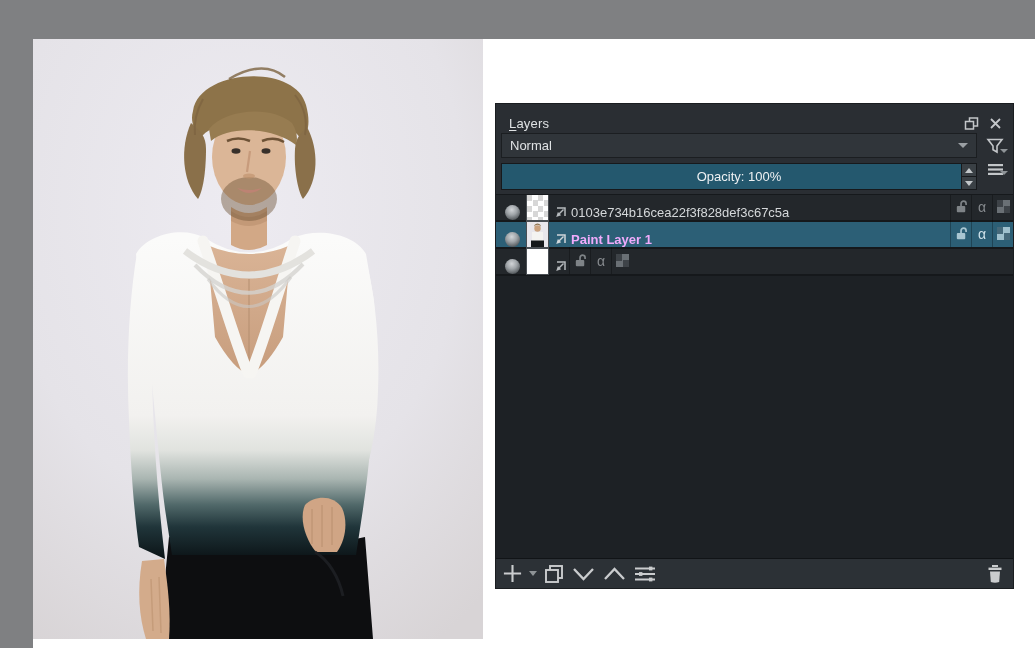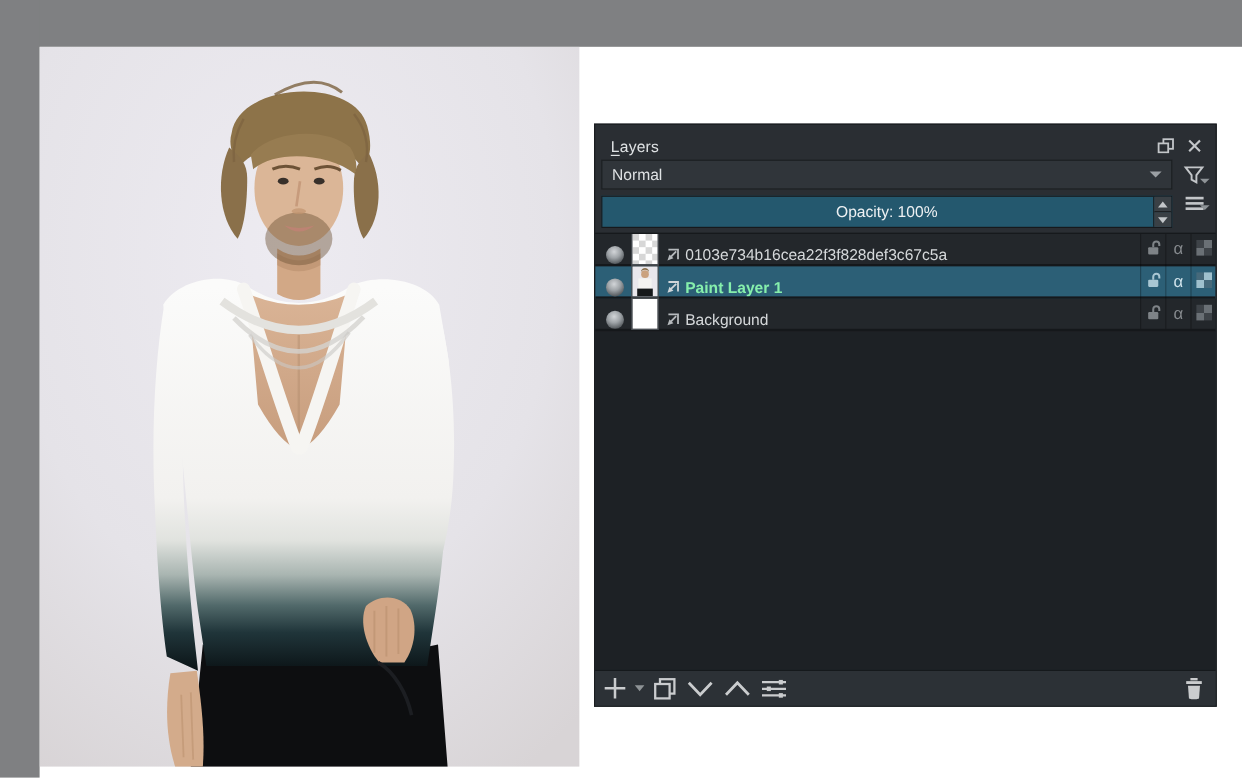--- a/index.html
+++ b/index.html
@@ -9,21 +9,21 @@
   .left-band { position:absolute; left:0; top:0; width:33px; height:648px; background:#7f8082; }
 
   
   .photo { position:absolute; left:33px; top:39px; width:450px; height:600px; }
   .photo svg { display:block; }
 
   
   .panel { position:absolute; left:495px; top:103px; width:519px; height:486px;
            background:#2a2e33; border:1px solid #1a1d20; color:#dfe2e4; font-size:13px;
            display:flex; flex-direction:column; z-index:10; }
-  .titlebar { height:26px; display:flex; align-items:flex-end; padding:12px 8px 0 13px; flex:none; }
+  .titlebar { height:26px; display:flex; align-items:center; padding:12px 8px 0 13px; flex:none; }
   .title { letter-spacing:.2px; }
   .title .mn { text-decoration:underline; text-underline-offset:2px; }
   .titlebar .spacer { flex:1; }
   .tb-btn { width:20px; height:18px; display:flex; align-items:center; justify-content:center; margin-left:4px; }
 
   .mode-row { height:31px; display:flex; align-items:center; flex:none; padding:2px 0 2px 5px; }
   .combo { flex:1; height:25px; background:#30353a; border:1px solid #1b1e21;
            display:flex; align-items:center; padding:0 6px 0 8px; }
   .combo .label { flex:1; }
   .combo .arrow { width:0; height:0; border-left:5px solid transparent; border-right:5px solid transparent;
@@ -50,21 +50,21 @@
                border-bottom:2px solid #15181b; padding-left:4px; }
   .layer-row.selected { background:#2c5f76; }
   .eye-cell { width:24px; flex:none; display:flex; align-items:center; justify-content:center; }
   .eye { width:15px; height:15px; border-radius:50%;
          background:radial-gradient(circle at 45% 32%, #d2d5d8 0%, #9ea3a7 40%, #595e62 75%, #3a3e42 100%); }
   .thumb { width:21px; height:25px; flex:none; background:#ffffff; outline:1px solid #4a4f54; margin:0 3px; }
   .thumb.checker { background-image:conic-gradient(#ffffff 90deg, #d7d7d7 90deg 180deg,
                    #ffffff 180deg 270deg, #d7d7d7 270deg); background-size:11px 11px; }
   .corner-cell { width:18px; flex:none; display:flex; align-items:center; justify-content:center; }
   .layer-name { flex:1; color:#d5d8da; white-space:nowrap; overflow:hidden; padding-left:2px; }
-  .selected .layer-name { color:#86efac; font-weight:bold; }
+  .selected .layer-name { color:#f0abfc; font-weight:bold; }
   .prop-cell { width:21px; height:27px; flex:none; display:flex; align-items:center; justify-content:center;
                border-left:1px solid rgba(0,0,0,.28); }
   .alpha-glyph { font-size:14px; color:#85898d; line-height:1; }
   .selected .alpha-glyph { color:#cfe2ea; }
   .inherit-checker { width:13px; height:13px;
       background:conic-gradient(#6a7075 90deg, #3e4348 90deg 180deg, #6a7075 180deg 270deg, #3e4348 270deg); }
   .selected .inherit-checker {
       background:conic-gradient(#9fc0cd 90deg, #46697a 90deg 180deg, #9fc0cd 180deg 270deg, #46697a 270deg); }
 
   .toolbar { height:30px; flex:none; background:#2c3136; border-top:1px solid #111417;
@@ -279,21 +279,20 @@
           <span class="eye"></span>
         </span>
       <span class="thumb"></span>
       <span class="corner-cell">
         <svg width="14" height="14" viewBox="0 0 14 14">
           <path d="M4 2 H12 V10" fill="none" stroke="#b6babd" stroke-width="1.5"></path>
           <path d="M10.5 3.5 L6 8" stroke="#b6babd" stroke-width="1.5"></path>
           <path d="M3.2,11 L8.2,9.3 L4.9,6 Z" fill="#b6babd"></path>
         </svg>
       </span>
-      <span class="layer-name">Background</span>
       <span class="prop-cell">
         <svg width="15" height="15" viewBox="0 0 16 16">
           <rect x="3" y="7.5" width="9" height="6.5" rx="1" fill="#7e8387"></rect>
           <path d="M7.5 7.5 V5 a2.7 2.7 0 0 1 5.4 0 V6.5" fill="none" stroke="#7e8387" stroke-width="1.8"></path>
         </svg>
       </span>
       <span class="prop-cell">
           <span class="alpha-glyph">α</span>
         </span>
       <span class="prop-cell">

